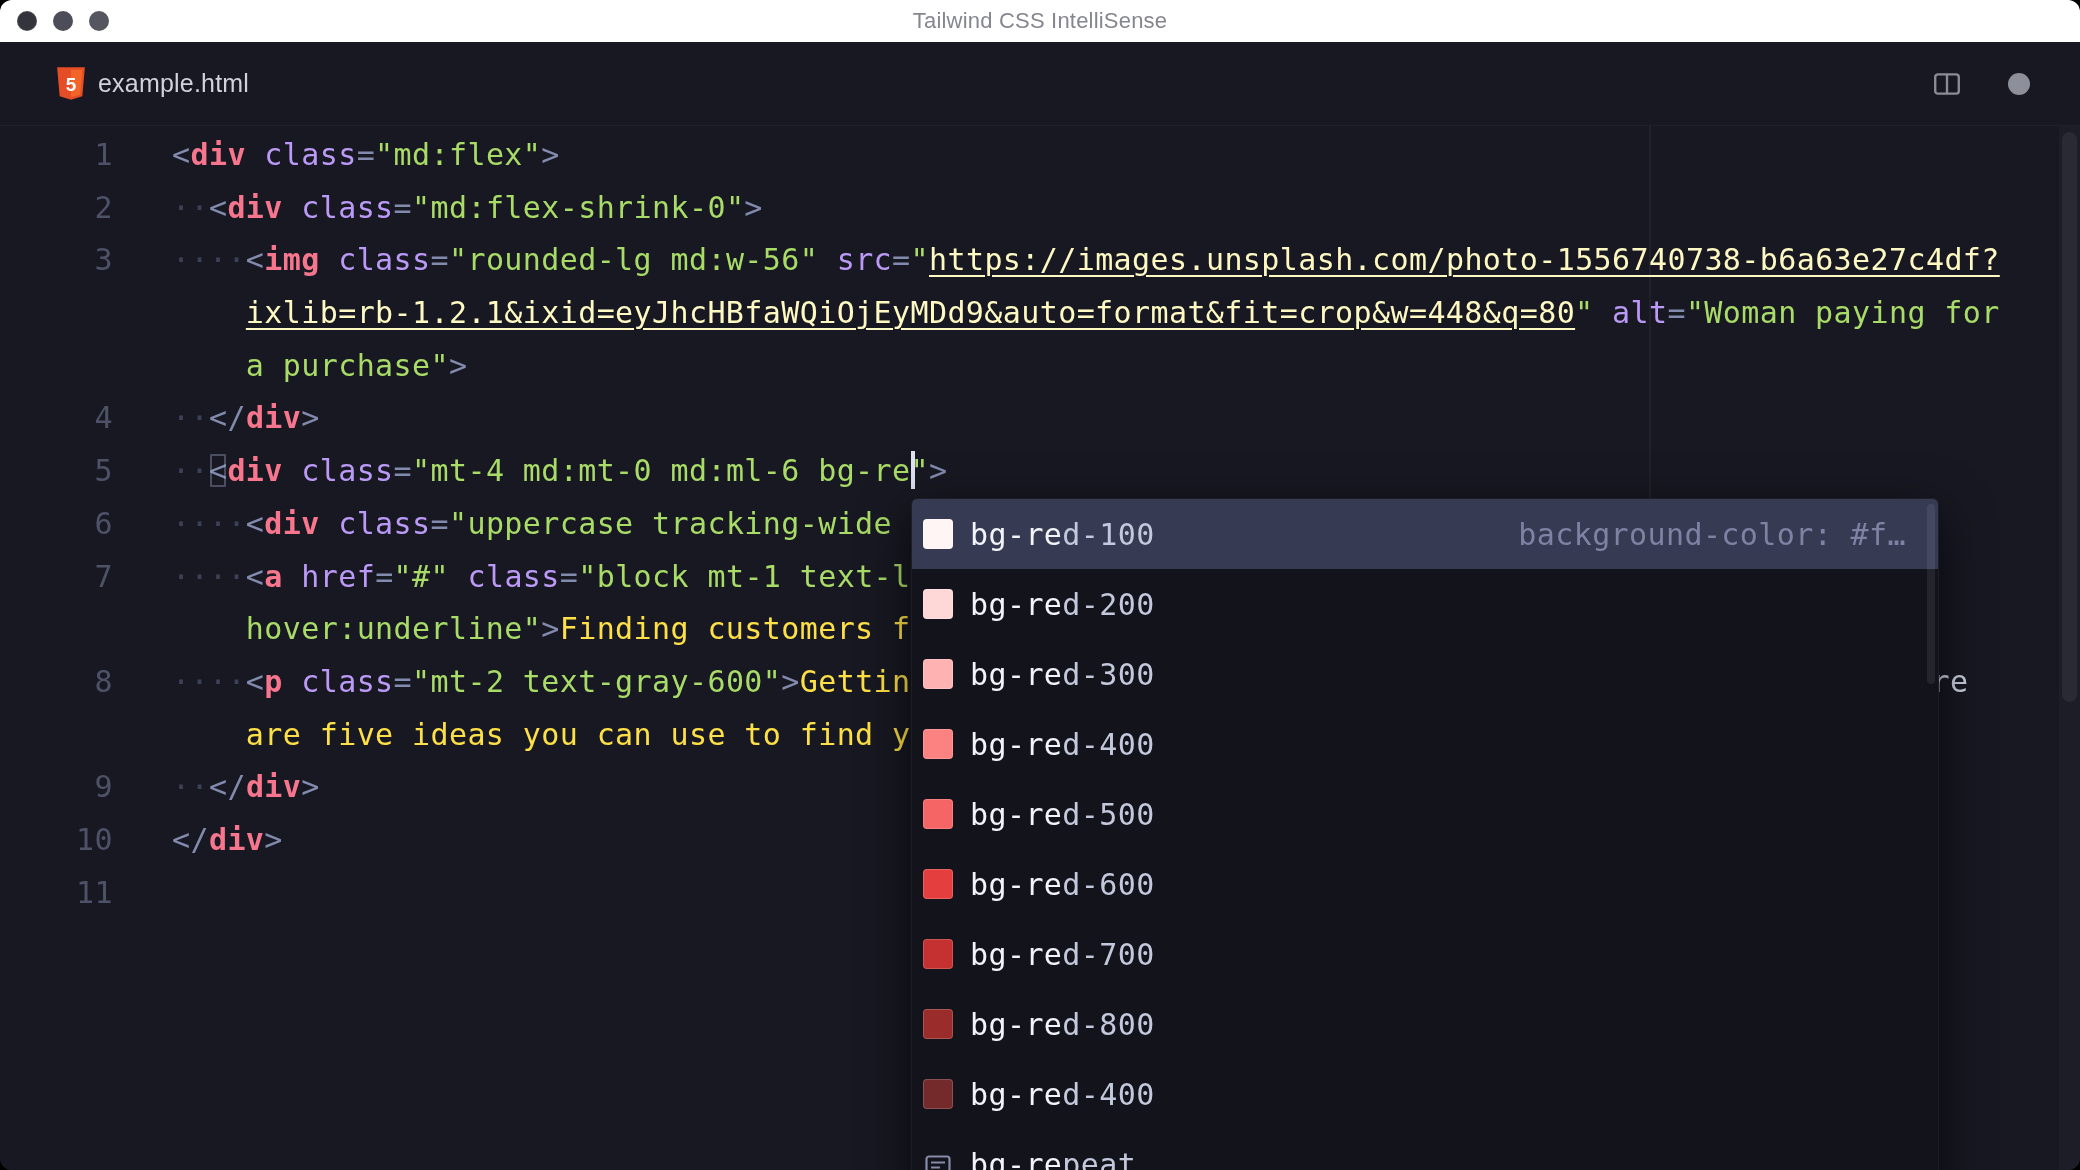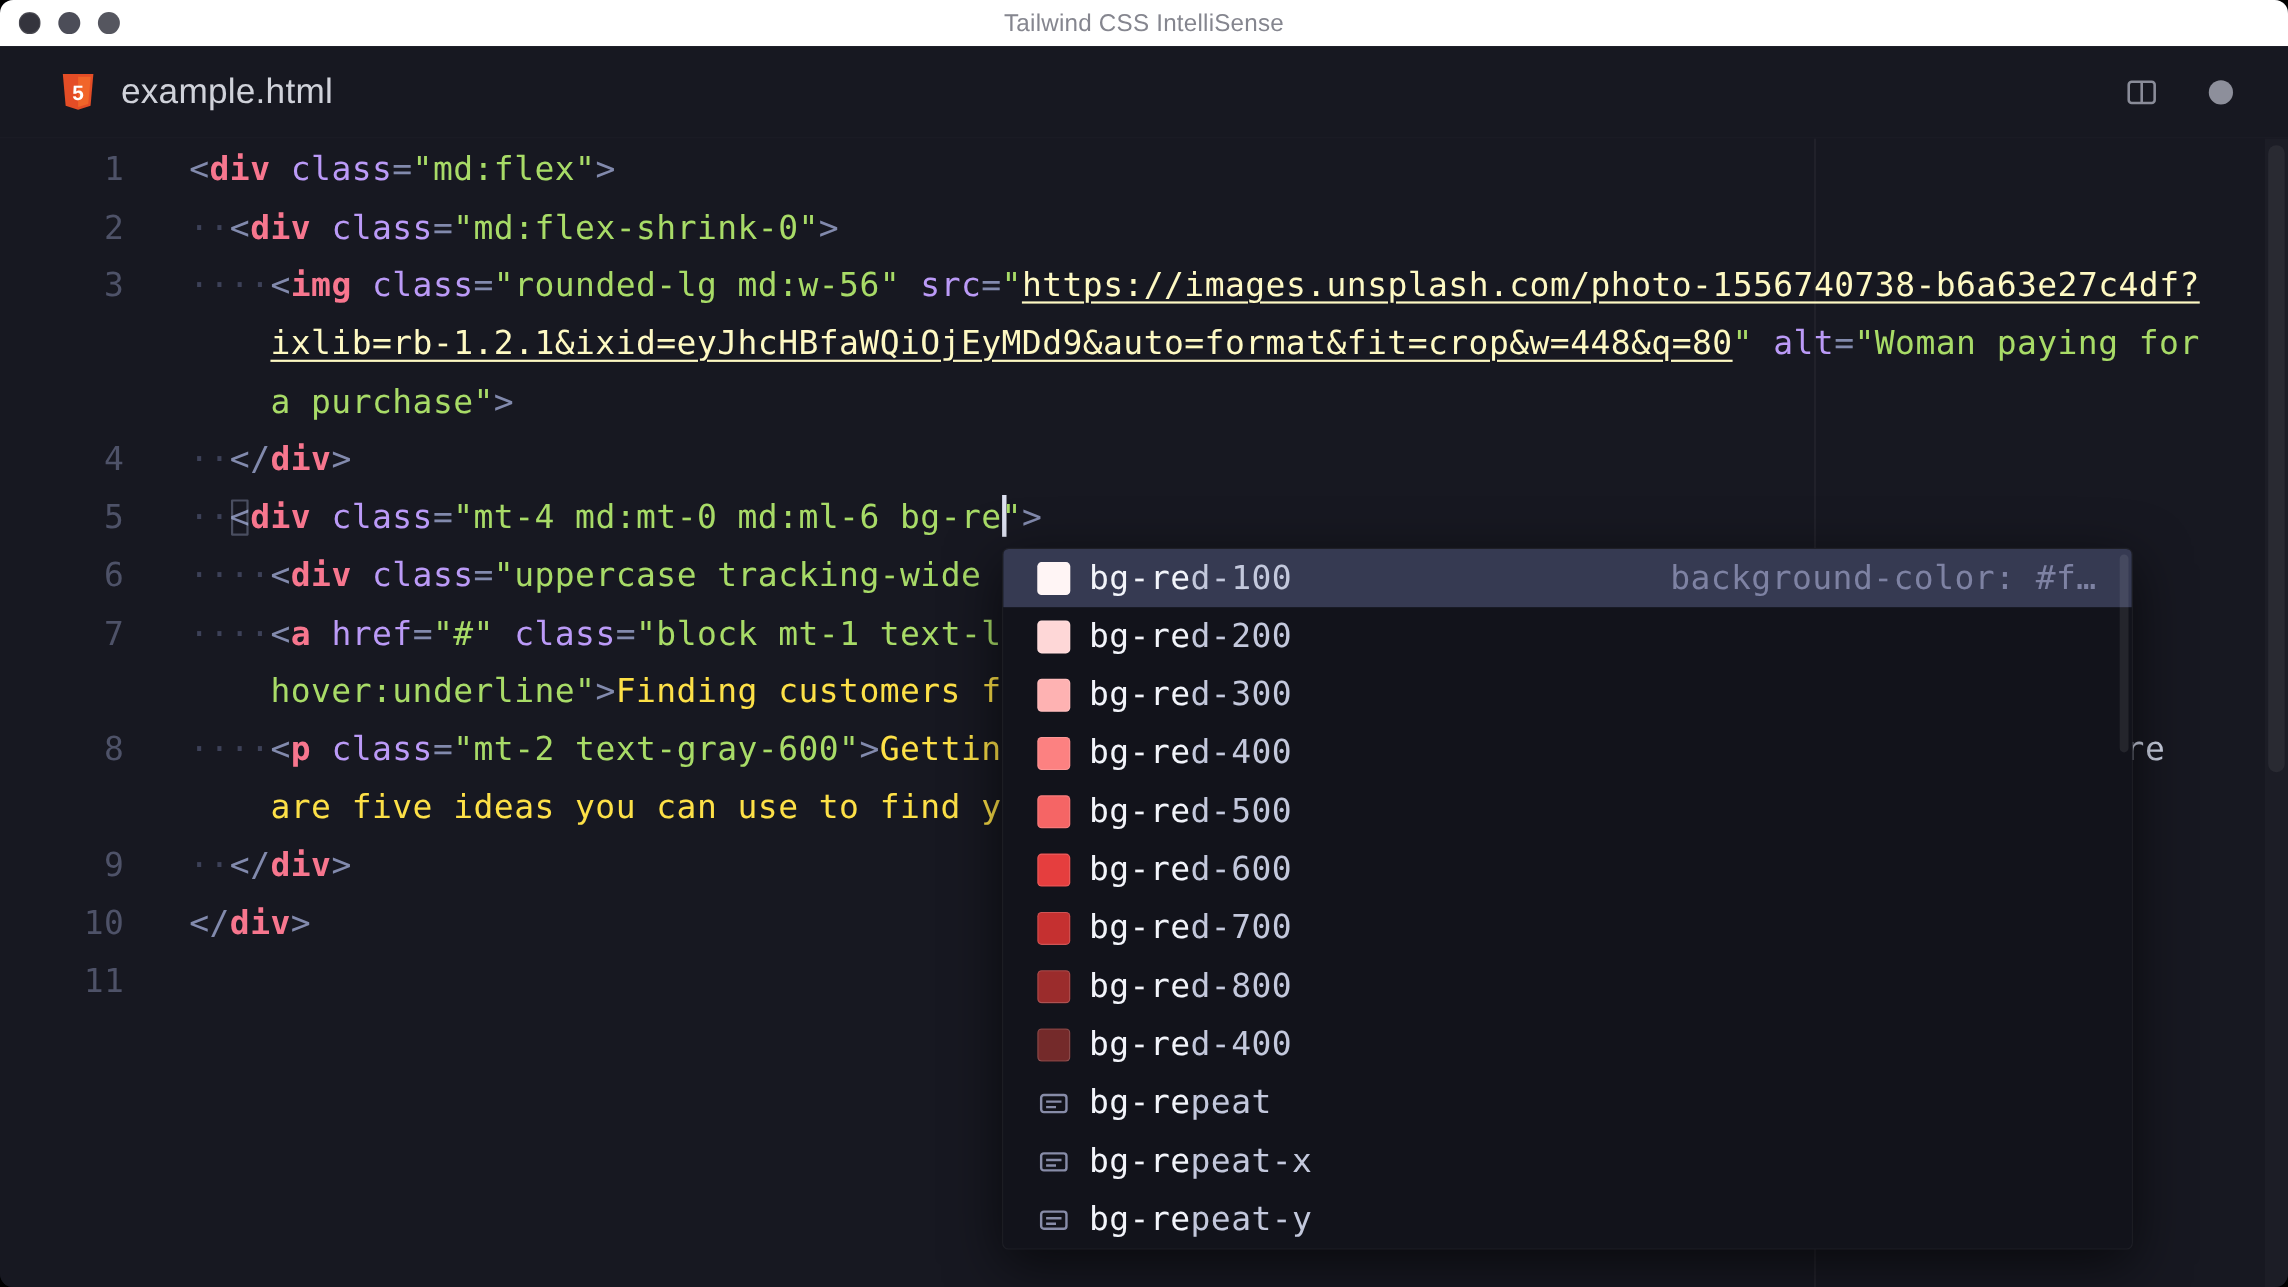--- a/index.html
+++ b/index.html
@@ -27,21 +27,21 @@
   }
 
   
   .tabbar {
     position: absolute; top: 42px; left: 0; right: 0; height: 84px;
     background: #171821; display: flex; align-items: center;
     border-bottom: 1px solid rgba(255,255,255,0.035);
   }
   .tab { display: flex; align-items: center; padding-left: 56px; }
   .html-icon { width: 30px; height: 34px; display: inline-flex; }
-  .tab-filename { margin-left: 24px; color: #d0d2da; font-size: 32px; letter-spacing: 0.2px; }
+  .tab-filename { margin-left: 12px; color: #d0d2da; font-size: 25px; letter-spacing: 0.2px; }
   .tab-actions {
     margin-left: auto; display: flex; align-items: center; gap: 46px; padding-right: 50px;
   }
   .split-icon { display: inline-flex; }
   .unsaved-dot { width: 22px; height: 22px; border-radius: 50%; background: #8d8f9b; }
 
   
   .editor {
     position: absolute; top: 126px; left: 0; right: 0; bottom: 0;
     background: #171821; padding-top: 3px;
@@ -84,22 +84,22 @@
   
   .suggest-popup {
     position: absolute; left: 911px; top: 498px; width: 1028px;
     background: #12131b; border: 1px solid rgba(255,255,255,0.05);
     border-radius: 6px; box-shadow: 0 14px 50px rgba(0,0,0,0.6);
     z-index: 10; overflow: hidden;
     font-family: "DejaVu Sans Mono", "Liberation Mono", monospace;
     font-size: 30px; letter-spacing: 0.4px;
   }
   .suggest-item {
-    height: 53px; display: flex; align-items: center;
-    padding: 0 32px 0 31px;
+    height: 70px; display: flex; align-items: center;
+    padding: 0 32px 0 11px;
   }
   .suggest-item.selected { background: #363a52; }
   .s-icon { width: 30px; height: 30px; flex: none; margin-right: 17px; display: inline-flex; }
   .s-icon.swatch { border-radius: 4px; box-shadow: inset 0 0 0 1px rgba(255,255,255,0.18); }
   .s-label .match { color: #f2f4fa; }
   .s-label .rest  { color: #c3c8dc; }
   .s-detail { margin-left: auto; color: #7e82a3; }
   .popup-scroll-thumb {
     position: absolute; top: 5px; right: 3px; width: 8px; height: 180px;
     background: rgba(255,255,255,0.08); border-radius: 4px;

